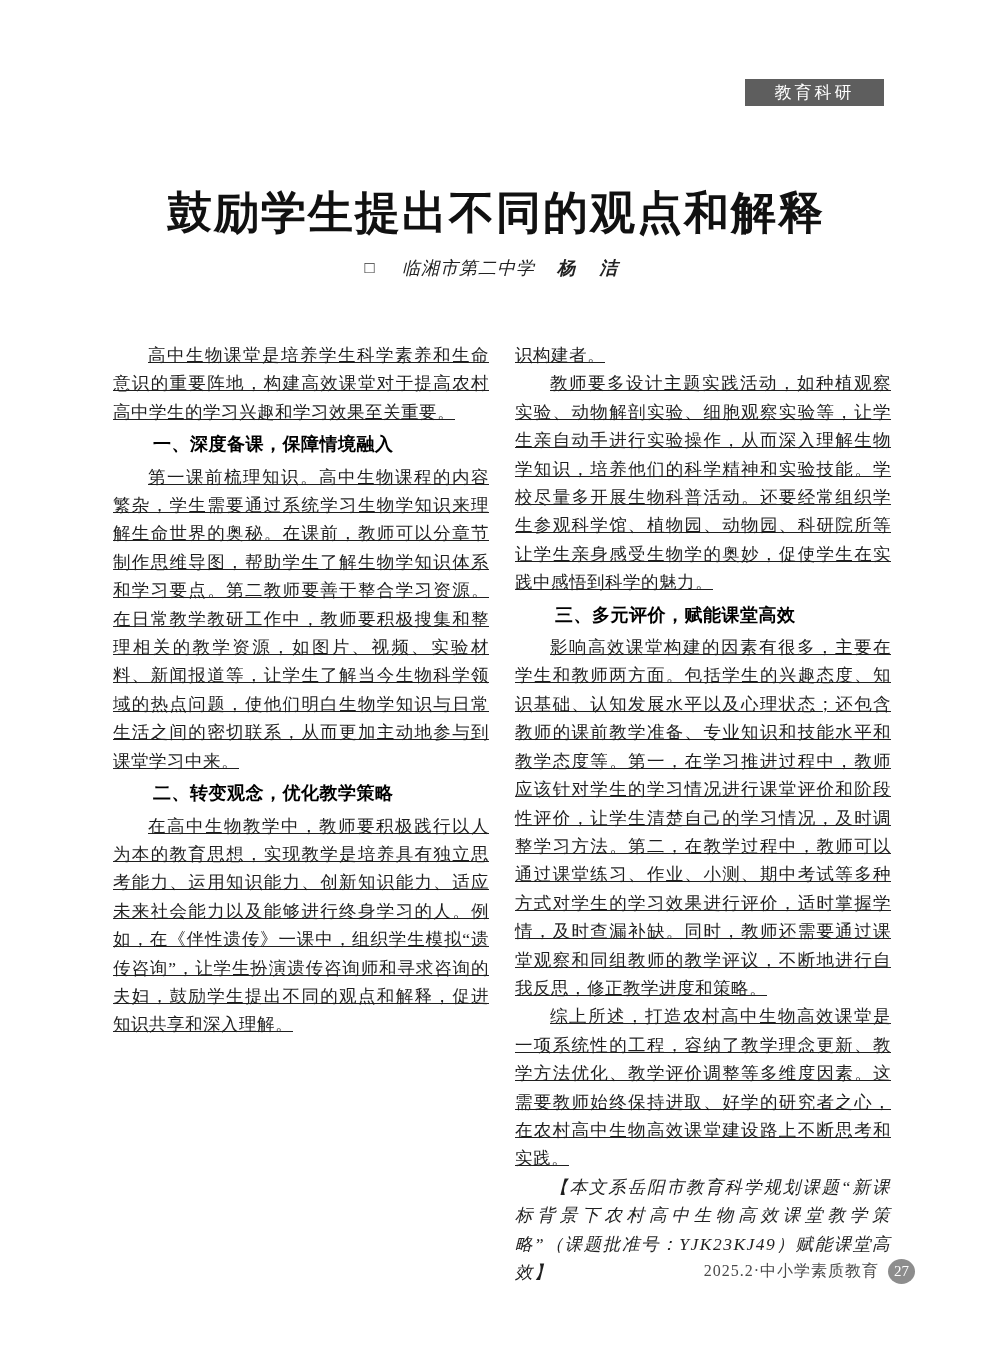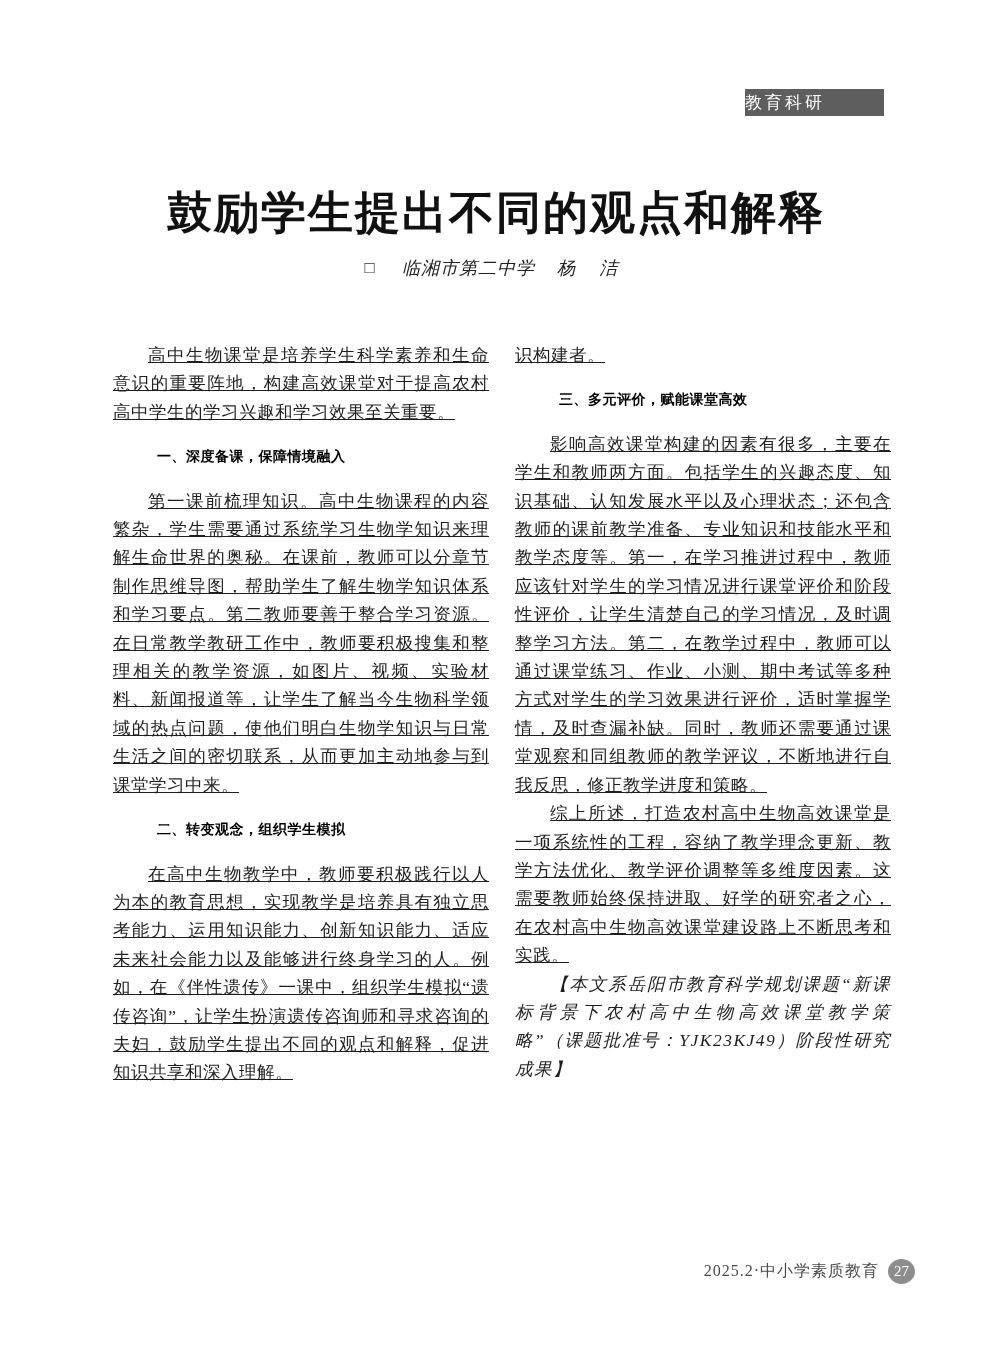--- a/index.html
+++ b/index.html
@@ -13,23 +13,23 @@
     width:992px;height:1346px;
     background:#ffffff;
     overflow:hidden;
     font-family:"Liberation Serif","DejaVu Serif",serif;
     color:var(--text-color);
   }
   .header-badge{
     position:absolute;top:79px;right:108px;
     width:139px;height:27px;line-height:27px;
     background:var(--badge-bg);
-    color:#ffffff;
+    color:#ffffff;text-align:center;
     font-family:"Liberation Sans","DejaVu Sans",sans-serif;
-    font-size:17px;letter-spacing:3px;margin-top:10px;
+    font-size:17px;letter-spacing:3px;
   }
   .title{
     position:absolute;top:183px;left:0;width:100%;
     margin:0;text-align:center;
     font-family:"Liberation Sans","DejaVu Sans",sans-serif;
     font-size:45px;font-weight:bold;color:#111;
     letter-spacing:2px;white-space:nowrap;
   }
   .byline{
     position:absolute;top:256px;left:0;width:100%;
@@ -40,40 +40,40 @@
     display:inline-block;
     font-size:17px;color:#333;
     margin-right:26px;vertical-align:1px;
   }
   .byline-school{
     font-style:italic;
     margin-right:22px;
     text-align:right;
   }
   .byline-author{
-    font-style:italic;font-weight:normal;
+    font-style:italic;font-weight:bold;
     letter-spacing:10px;
   }
   .columns{
     position:absolute;top:341px;left:113px;
     width:778px;display:flex;gap:26px;
   }
   .col{width:376px;}
   .para{
     margin:0;text-indent:2em;
     font-size:17.5px;line-height:28.4px;
     text-align:justify;
     letter-spacing:0.5px;
     text-decoration:underline;
   }
   .para.no-indent{text-indent:0;}
   .heading{
-    margin:16px;text-indent:2em;
+    margin:4px;text-indent:2em;
     font-family:"Liberation Sans","DejaVu Sans",sans-serif;
-    font-size:14px;line-height:28.4px;
+    font-size:18px;line-height:28.4px;
     font-weight:bold;color:#000;
     letter-spacing:0.5px;
   }
   .note{
     margin:0;text-indent:2em;
     font-size:17.5px;line-height:28.4px;
     text-align:justify;
     font-style:italic;
     letter-spacing:1.5px;
   }
@@ -101,29 +101,30 @@
 
   <div class="byline">
     <span class="byline-box">□</span><span class="byline-school">临湘市第二中学</span><span class="byline-author">杨  洁</span>
   </div>
 
   <div class="columns">
     <div class="col">
       <p class="para">高中生物课堂是培养学生科学素养和生命意识的重要阵地，构建高效课堂对于提高农村高中学生的学习兴趣和学习效果至关重要。</p>
       <h3 class="heading">一、深度备课，保障情境融入</h3>
       <p class="para">第一课前梳理知识。高中生物课程的内容繁杂，学生需要通过系统学习生物学知识来理解生命世界的奥秘。在课前，教师可以分章节制作思维导图，帮助学生了解生物学知识体系和学习要点。第二教师要善于整合学习资源。在日常教学教研工作中，教师要积极搜集和整理相关的教学资源，如图片、视频、实验材料、新闻报道等，让学生了解当今生物科学领域的热点问题，使他们明白生物学知识与日常生活之间的密切联系，从而更加主动地参与到课堂学习中来。</p>
-      <h3 class="heading">二、转变观念，组织学生模拟</h3>
+      <h3 class="heading">二、转变观念，优化教学策略</h3>
       <p class="para">在高中生物教学中，教师要积极践行以人为本的教育思想，实现教学是培养具有独立思考能力、运用知识能力、创新知识能力、适应未来社会能力以及能够进行终身学习的人。例如，在《伴性遗传》一课中，组织学生模拟“遗传咨询”，让学生扮演遗传咨询师和寻求咨询的夫妇，鼓励学生提出不同的观点和解释，促进知识共享和深入理解。</p>
     </div>
     <div class="col">
       <p class="para no-indent">识构建者。</p>
+      <p class="para">教师要多设计主题实践活动，如种植观察实验、动物解剖实验、细胞观察实验等，让学生亲自动手进行实验操作，从而深入理解生物学知识，培养他们的科学精神和实验技能。学校尽量多开展生物科普活动。还要经常组织学生参观科学馆、植物园、动物园、科研院所等让学生亲身感受生物学的奥妙，促使学生在实践中感悟到科学的魅力。</p>
       <h3 class="heading">三、多元评价，赋能课堂高效</h3>
       <p class="para">影响高效课堂构建的因素有很多，主要在学生和教师两方面。包括学生的兴趣态度、知识基础、认知发展水平以及心理状态；还包含教师的课前教学准备、专业知识和技能水平和教学态度等。第一，在学习推进过程中，教师应该针对学生的学习情况进行课堂评价和阶段性评价，让学生清楚自己的学习情况，及时调整学习方法。第二，在教学过程中，教师可以通过课堂练习、作业、小测、期中考试等多种方式对学生的学习效果进行评价，适时掌握学情，及时查漏补缺。同时，教师还需要通过课堂观察和同组教师的教学评议，不断地进行自我反思，修正教学进度和策略。</p>
       <p class="para">综上所述，打造农村高中生物高效课堂是一项系统性的工程，容纳了教学理念更新、教学方法优化、教学评价调整等多维度因素。这需要教师始终保持进取、好学的研究者之心，在农村高中生物高效课堂建设路上不断思考和实践。</p>
-      <p class="note">【本文系岳阳市教育科学规划课题“新课标背景下农村高中生物高效课堂教学策略”（课题批准号：YJK23KJ49）阶段性研究成果】</p>
+      <p class="note">【本文系岳阳市教育科学规划课题“新课标背景下农村高中生物高效课堂教学策略”（课题批准号：YJK23KJ49）赋能课堂高效】</p>
     </div>
   </div>
 
   <div class="footer">
     <span>2025.2·中小学素质教育</span>
     <span class="page-circle">27</span>
   </div>
 
 </div>
 

